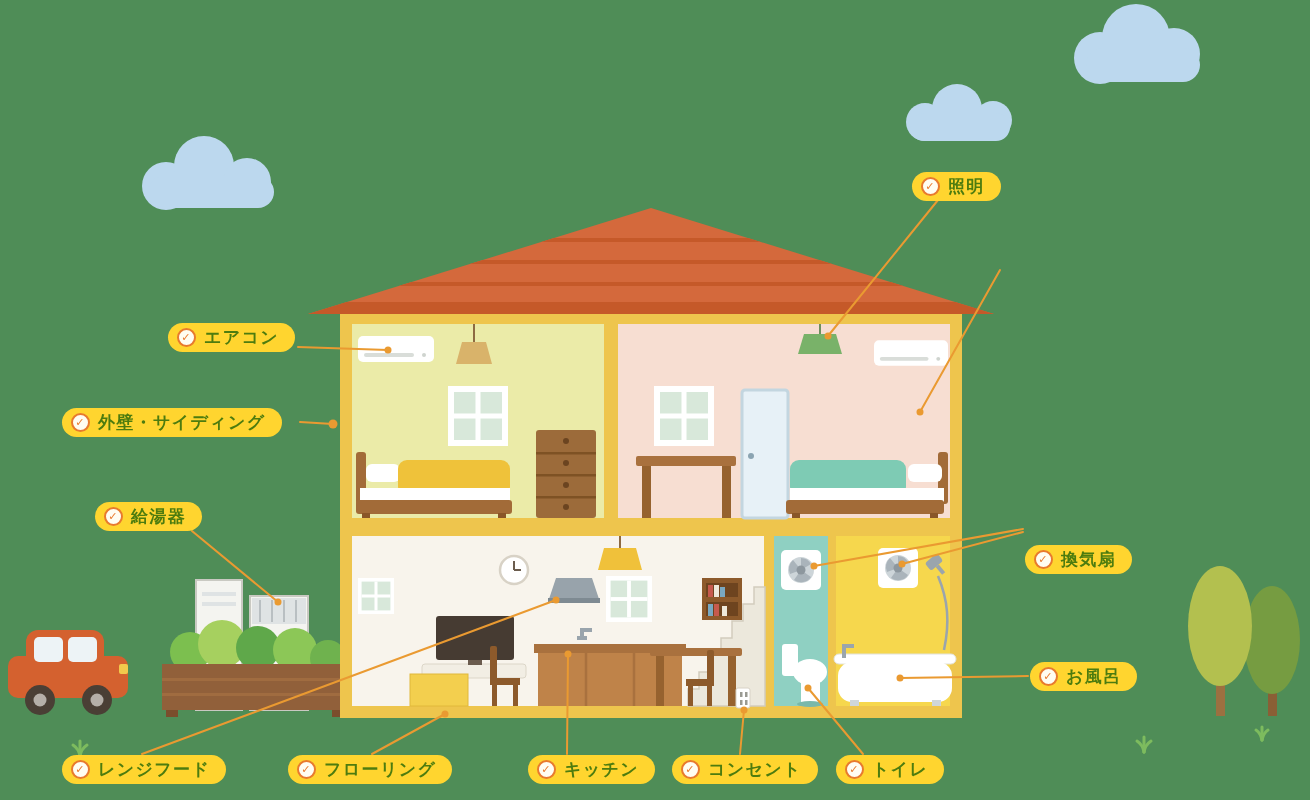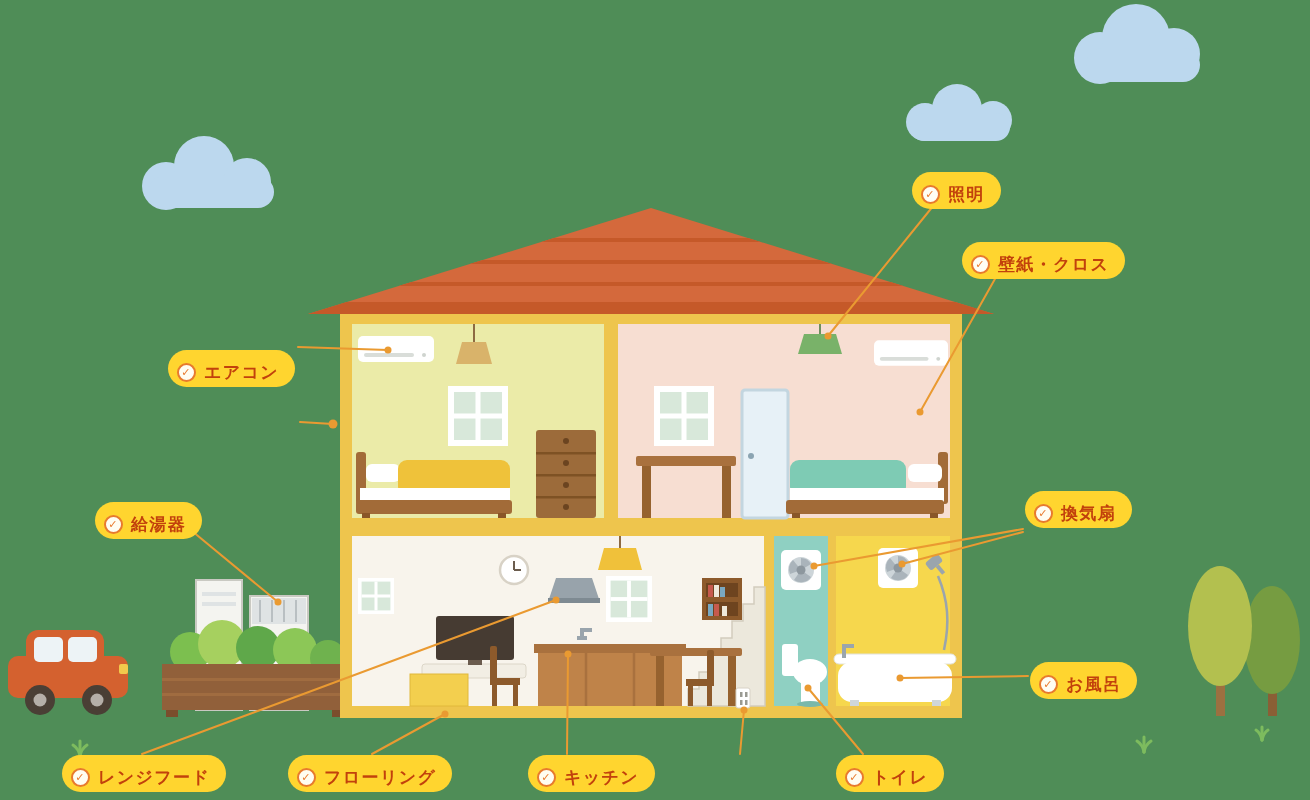--- a/index.html
+++ b/index.html
@@ -6,39 +6,39 @@
   .stage{
     position:relative;width:1310px;height:800px;overflow:hidden;
     background:#4f8d57;
     font-family:"DejaVu Sans","Liberation Sans",sans-serif;
   }
   svg.scene{position:absolute;left:0;top:0;z-index:1;display:block;}
   .label{
     position:absolute;z-index:2;
     display:inline-flex;align-items:center;gap:8px;
     background:#ffd52f;border-radius:999px;
-    padding:12px 16px 4px 9px;
+    padding:4px 16px 4px 9px;
     font-size:17px;font-weight:bold;letter-spacing:.08em;
-    color:#c2410c;white-space:nowrap;line-height:21px;
+    color:#4d7c0f;white-space:nowrap;line-height:21px;
     cursor:pointer;
   }
   .check{
     flex:0 0 auto;width:15px;height:15px;
     border:2px solid #e87a2e;border-radius:50%;
     background:#fffdf2;color:#e87a2e;
     font-size:11px;font-weight:bold;
     display:flex;align-items:center;justify-content:center;
   }
   .check::before{content:"✓";}
   .lb-shomei{left:912px;top:172px}
   .lb-kabegami{left:962px;top:242px}
-  .lb-eakon{left:168px;top:350px}
+  .lb-eakon{left:168px;top:323px}
   .lb-gaiheki{left:62px;top:408px}
   .lb-kyutoki{left:95px;top:502px}
-  .lb-kankisen{left:1025px;top:491px}
+  .lb-kankisen{left:1025px;top:545px}
   .lb-ofuro{left:1030px;top:662px}
   .lb-renji{left:62px;top:755px}
   .lb-flooring{left:288px;top:755px}
   .lb-kitchen{left:528px;top:755px}
   .lb-konsento{left:672px;top:755px}
   .lb-toire{left:836px;top:755px}
 </style>
 </head>
 <body>
 
@@ -359,28 +359,28 @@
           <circle cx="744" cy="710" r="3.5"></circle>
       <circle cx="808" cy="688" r="3.5"></circle>
     </g>
   </g>
 </svg>
 
 <div class="label lb-shomei">
   <span class="check"></span>
   <span>照明</span>
 </div>
-<div class="label lb-kabegami">
-  <span class="check"></span>
-  <span>壁紙・クロス</span>
-</div>
 <div class="label lb-eakon">
   <span class="check"></span>
   <span>エアコン</span>
 </div>
+<div class="label lb-gaiheki">
+  <span class="check"></span>
+  <span>外壁・サイディング</span>
+</div>
 <div class="label lb-kyutoki">
   <span class="check"></span>
   <span>給湯器</span>
 </div>
 <div class="label lb-kankisen">
   <span class="check"></span>
   <span>換気扇</span>
 </div>
 <div class="label lb-ofuro">
   <span class="check"></span>
@@ -391,18 +391,22 @@
   <span>フローリング</span>
 </div>
 <div class="label lb-renji">
   <span class="check"></span>
   <span>レンジフード</span>
 </div>
 <div class="label lb-kitchen">
   <span class="check"></span>
   <span>キッチン</span>
 </div>
+<div class="label lb-konsento">
+  <span class="check"></span>
+  <span>コンセント</span>
+</div>
 <div class="label lb-toire">
   <span class="check"></span>
   <span>トイレ</span>
 </div>
 
 </div>
 
 </body></html>

